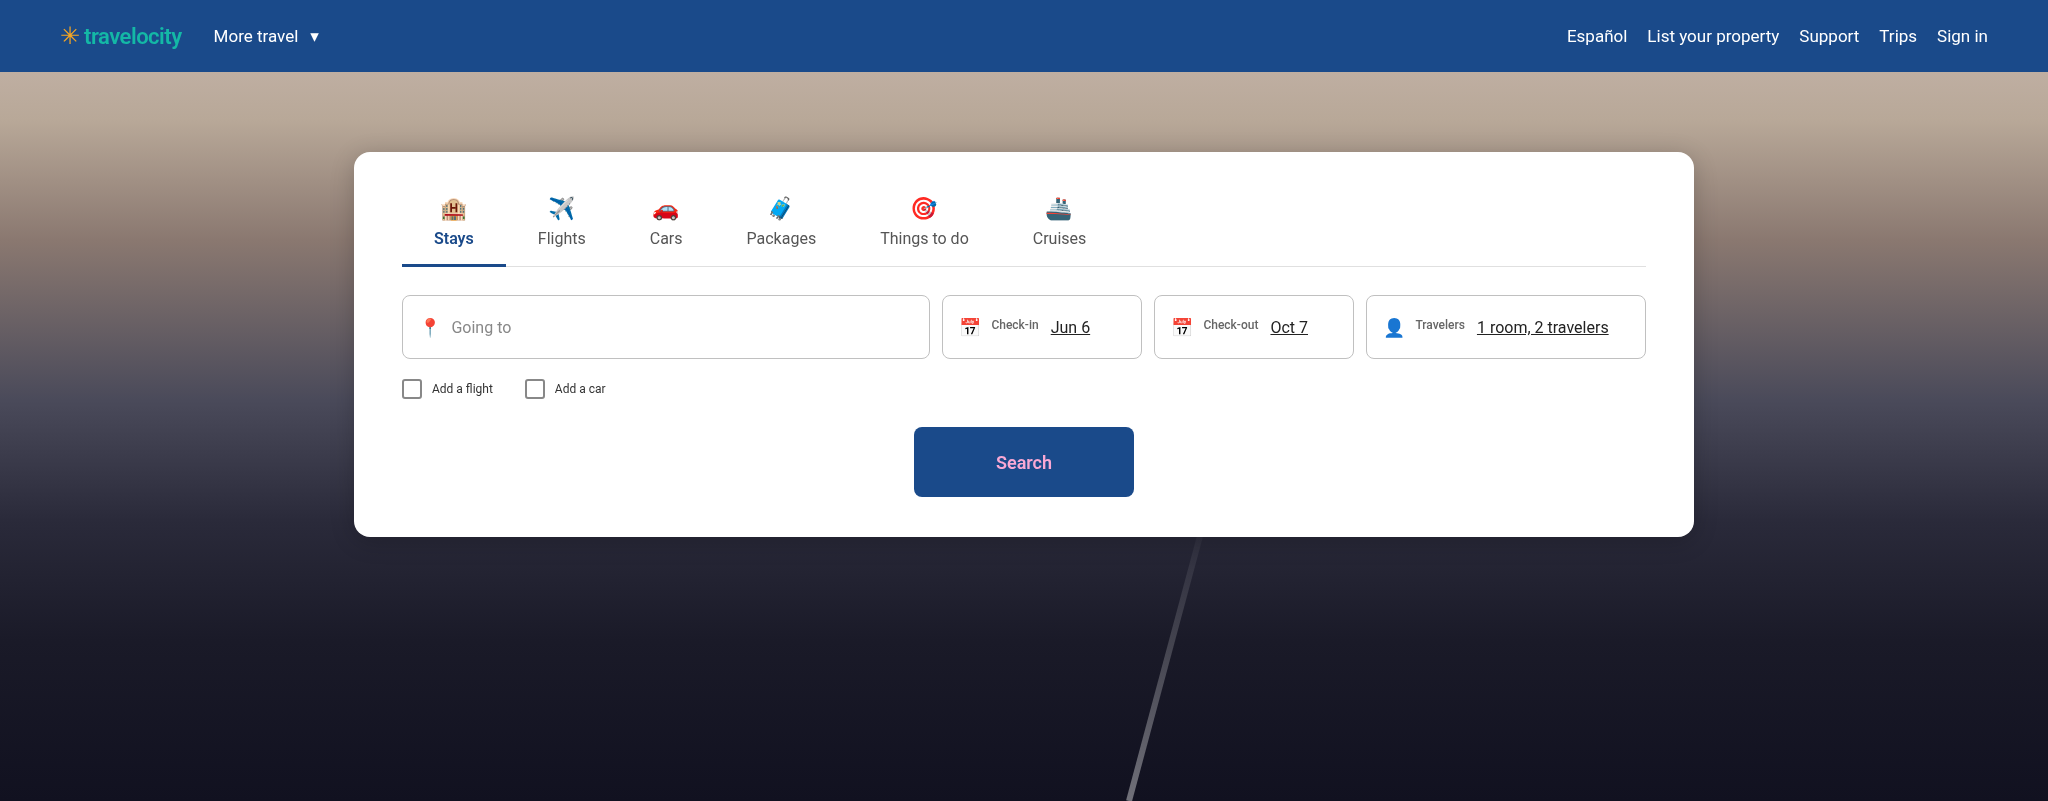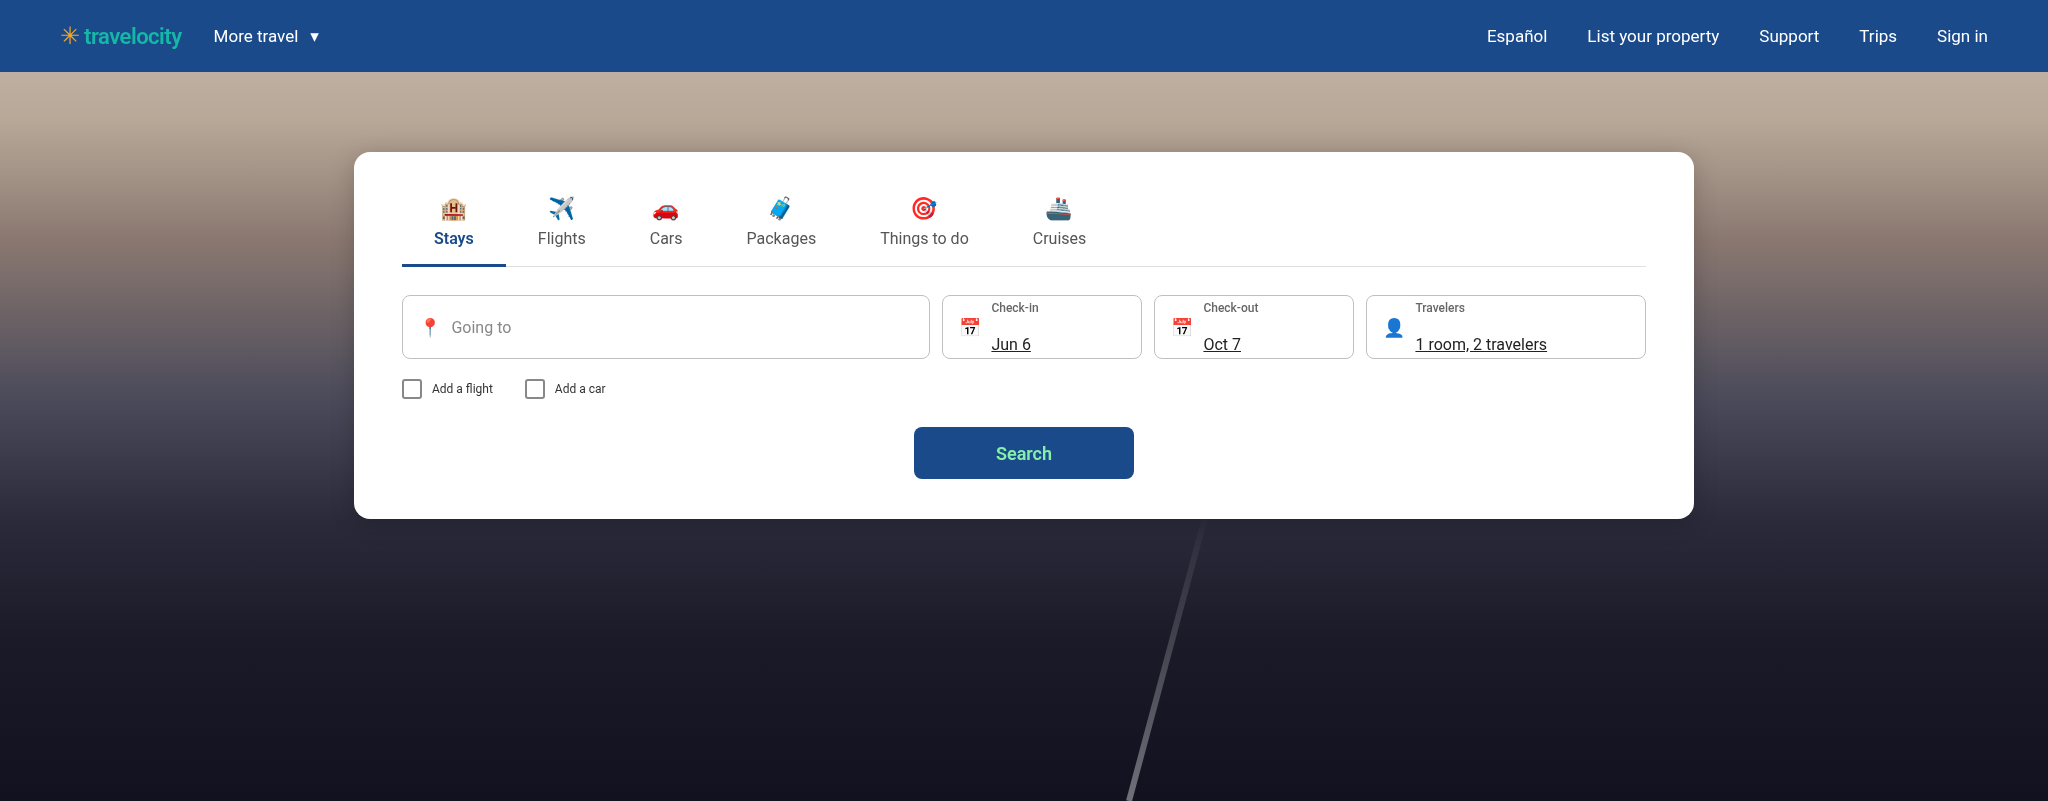--- a/index.html
+++ b/index.html
@@ -77,21 +77,21 @@
       gap: 12px;
       cursor: pointer;
       background: none;
       border: none;
       font-family: inherit;
     }
 
     .nav-right {
       display: flex;
       align-items: flex-end;
-      gap: 40px;
+      gap: 20px;
     }
 
     .nav-link {
       color: white;
       font-size: 17px;
       text-decoration: none;
       cursor: pointer;
       background: none;
       border: none;
       font-family: inherit;
@@ -186,22 +186,22 @@
     }
 
     .input-icon {
       color: #555;
       font-size: 18px;
       flex-shrink: 0;
     }
 
     .input-content {
       display: flex;
-      flex-direction: column;
-      gap: 20px;
+      flex-direction: row;
+      gap: 12px;
     }
 
     .input-label {
       font-size: 12px;
       color: #666;
       font-weight: 500;
     }
 
     .input-value {
       font-size: 16px;
@@ -247,25 +247,25 @@
     }
 
     
     .search-btn-row {
       display: flex;
       justify-content: center;
     }
 
     .search-btn {
       background: #1a4a8a;
-      color: #86efac;
+      color: #f9a8d4;
       border: none;
       border-radius: 8px;
       padding: 0 64px;
-      height: 52px;
+      height: 70px;
       font-size: 18px;
       font-weight: 600;
       cursor: pointer;
       font-family: inherit;
       min-width: 220px;
     }
 
     
     .travelocity-logo {
       display: flex;

